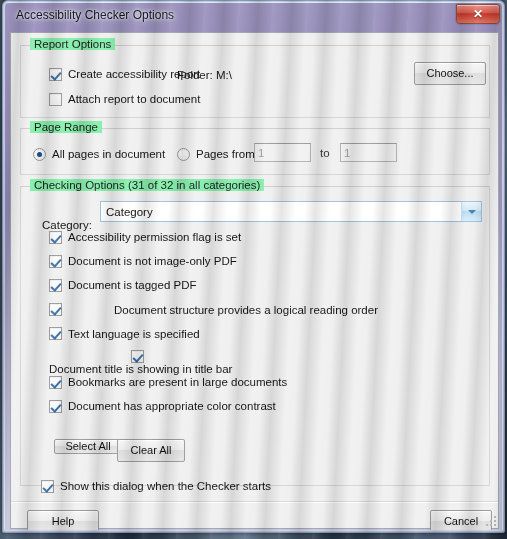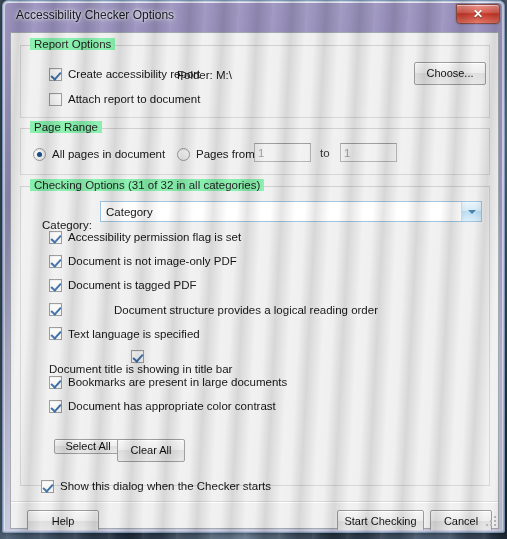--- a/index.html
+++ b/index.html
@@ -414,21 +414,20 @@
 
         <div class="cb-row" style="left:14px; top:445px;">
           <span class="cbox checked"></span>
           <span class="cb-label">Show this dialog when the Checker starts</span>
         </div>
 
         <div id="bottom-separator" style="top:468px;"></div>
 
         <div class="btn" style="left:16px; top:477px; width:72px; height:23px;">Help</div>
 
-        <div class="btn" style="left:326px; top:477px; width:87px; height:23px;">Start Checking</div>
 
         <div class="btn" style="left:419px; top:477px; width:62px; height:23px;">Cancel</div>
 
         <div id="resize-grip">
           <i style="right:0px; bottom:0px;"></i>
           <i style="right:4px; bottom:0px;"></i>
           <i style="right:8px; bottom:0px;"></i>
           <i style="right:0px; bottom:4px;"></i>
           <i style="right:4px; bottom:4px;"></i>
           <i style="right:0px; bottom:8px;"></i>

